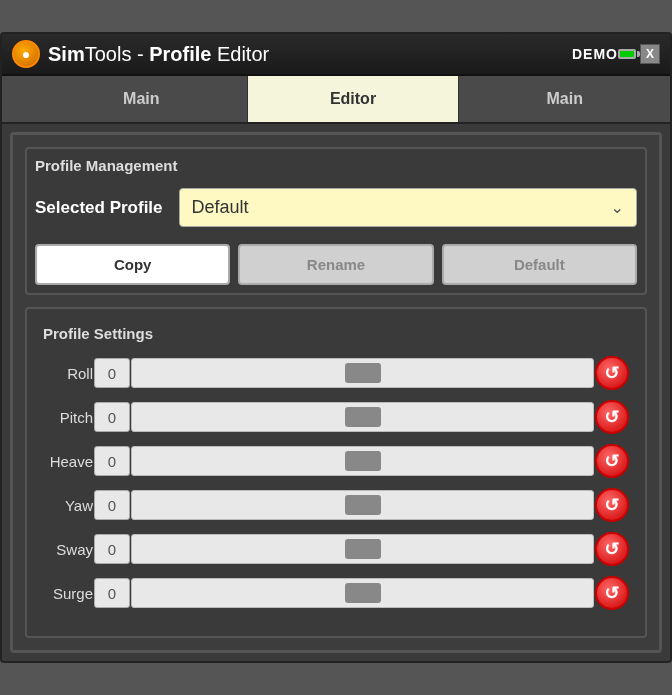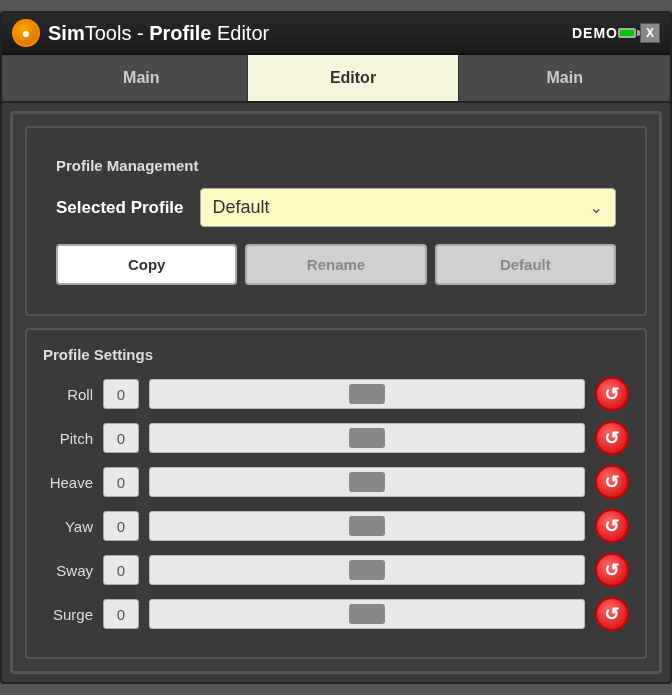--- a/index.html
+++ b/index.html
@@ -153,21 +153,21 @@
       font-size: 15px;
       font-weight: bold;
       margin-bottom: 14px;
     }
 
     
     .profile-management {
       background: #3a3a3a;
       border: 2px solid #555;
       border-radius: 4px;
-      padding: 29px;
+      padding: 8px;
       margin-bottom: 12px;
     }
 
     .selected-profile-row {
       display: flex;
       align-items: center;
       gap: 16px;
       margin-bottom: 17px;
     }
 
@@ -240,21 +240,21 @@
     .profile-settings {
       background: #3a3a3a;
       border: 2px solid #555;
       border-radius: 4px;
       padding: 16px;
     }
 
     .slider-row {
       display: flex;
       align-items: center;
-      gap: 10px;
+      gap: 1px;
       margin-bottom: 10px;
     }
 
     .slider-label {
       color: #ddd;
       font-size: 15px;
       width: 50px;
       text-align: right;
     }
 

